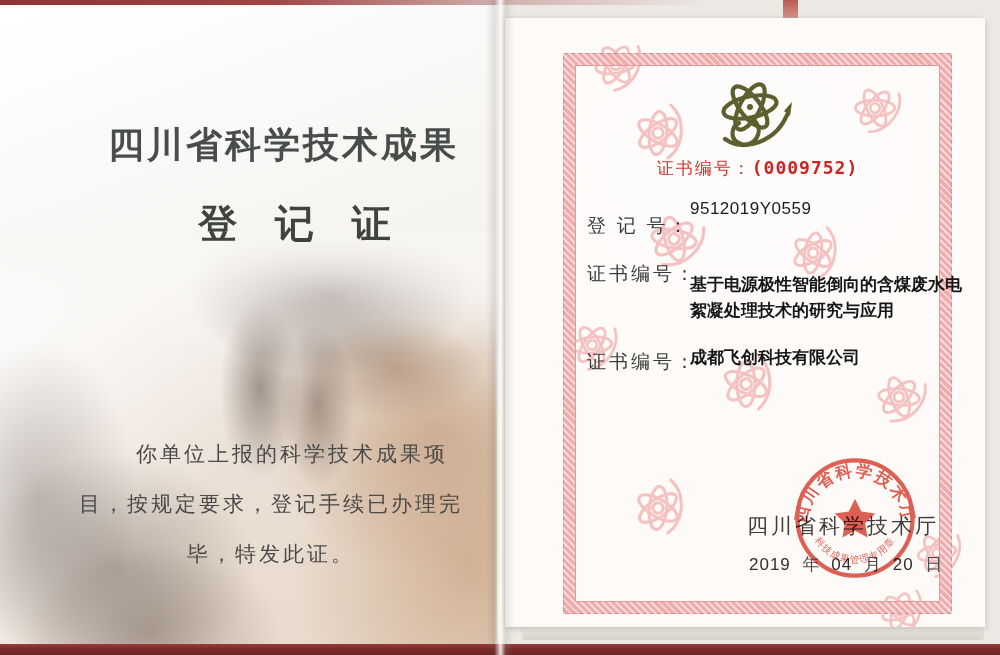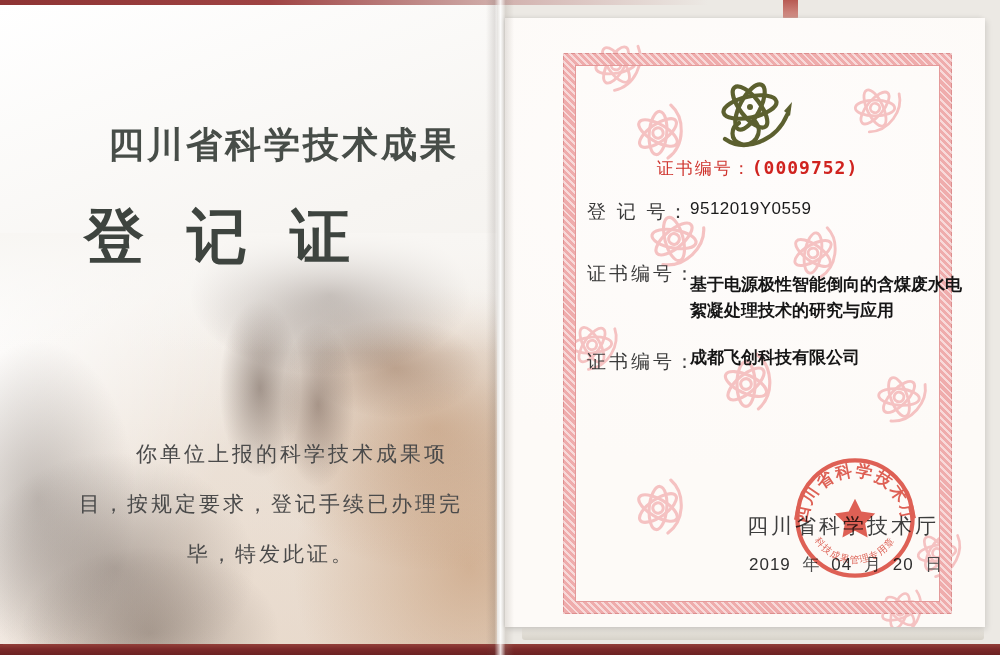--- a/index.html
+++ b/index.html
@@ -30,22 +30,22 @@
       radial-gradient(ellipse 200px 165px at 115px 335px, rgba(98,86,80,.42), rgba(98,86,80,0) 70%),
       radial-gradient(ellipse 140px 225px at 38px 265px, rgba(112,102,96,.38), rgba(112,102,96,0) 70%),
       radial-gradient(ellipse 180px 120px at 150px 400px, rgba(80,66,58,.35), rgba(80,66,58,0) 72%),
       linear-gradient(115deg, rgba(255,255,255,.95) 0%, rgba(255,255,255,0) 48%),
       linear-gradient(180deg, rgba(210,170,140,0) 0%, rgba(205,165,130,.22) 55%, rgba(222,192,166,.42) 100%);}
   .left-photo-fadeTop{position:absolute;left:0;top:228px;width:100%;height:120px;
     background:linear-gradient(180deg,#f8f6f3 0%,rgba(248,246,243,0) 100%);pointer-events:none;}
   .left-title1{position:absolute;left:0;top:116px;width:100%;box-sizing:border-box;padding-left:70px;
     text-align:center;font-family:"Liberation Serif",serif;font-weight:bold;font-size:36px;
     letter-spacing:3px;color:#474d48;}
-  .left-title2{position:absolute;left:0;top:192px;width:100%;box-sizing:border-box;padding-left:84px;
-    text-align:left;font-family:"Liberation Serif",serif;font-weight:bold;font-size:60px;
+  .left-title2{position:absolute;left:11px;top:192px;width:100%;box-sizing:border-box;padding-left:84px;
+    text-align:center;font-family:"Liberation Serif",serif;font-weight:bold;font-size:39px;
     letter-spacing:14px;color:#3e443f;}
   .left-body{position:absolute;left:72px;top:424px;width:398px;
     font-size:21px;line-height:50px;letter-spacing:3px;color:#4a4a4a;text-indent:2em;
     font-family:"Liberation Sans",sans-serif;text-align:center;}
 
   
   .gutter{position:absolute;left:486px;top:0;width:28px;height:655px;
     background:linear-gradient(90deg, rgba(90,80,75,0) 0%, rgba(90,80,75,.16) 30%,
       rgba(255,255,255,.85) 52%, rgba(150,140,130,.22) 70%, rgba(150,140,130,0) 100%);z-index:5;}
 
@@ -172,21 +172,21 @@
         </g>
         <circle cx="50" cy="33" r="3" fill="#5c602f"></circle>
         <path d="M84,37 L92,28 L90,42 Z" fill="#5c602f"></path>
       </svg>
     </div>
 
     <div class="certno-line">
       <span class="certno-label">证书编号：</span><span class="certno-value">(0009752)</span>
     </div>
 
-    <div class="field-label" style="top:181px">登 记 号：</div>
+    <div class="field-label" style="top:195px">登 记 号：</div>
     <div class="field-value v-regno">9512019Y0559</div>
 
     <div class="field-label" style="top:243px">证书编号：</div>
     <div class="field-value v-name">基于电源极性智能倒向的含煤废水电絮凝处理技术的研究与应用</div>
 
     <div class="field-label" style="top:331px">证书编号：</div>
     <div class="field-value v-unit">成都飞创科技有限公司</div>
 
     <div class="issuer">四川省科学技术厅</div>
     <div class="date-line">

